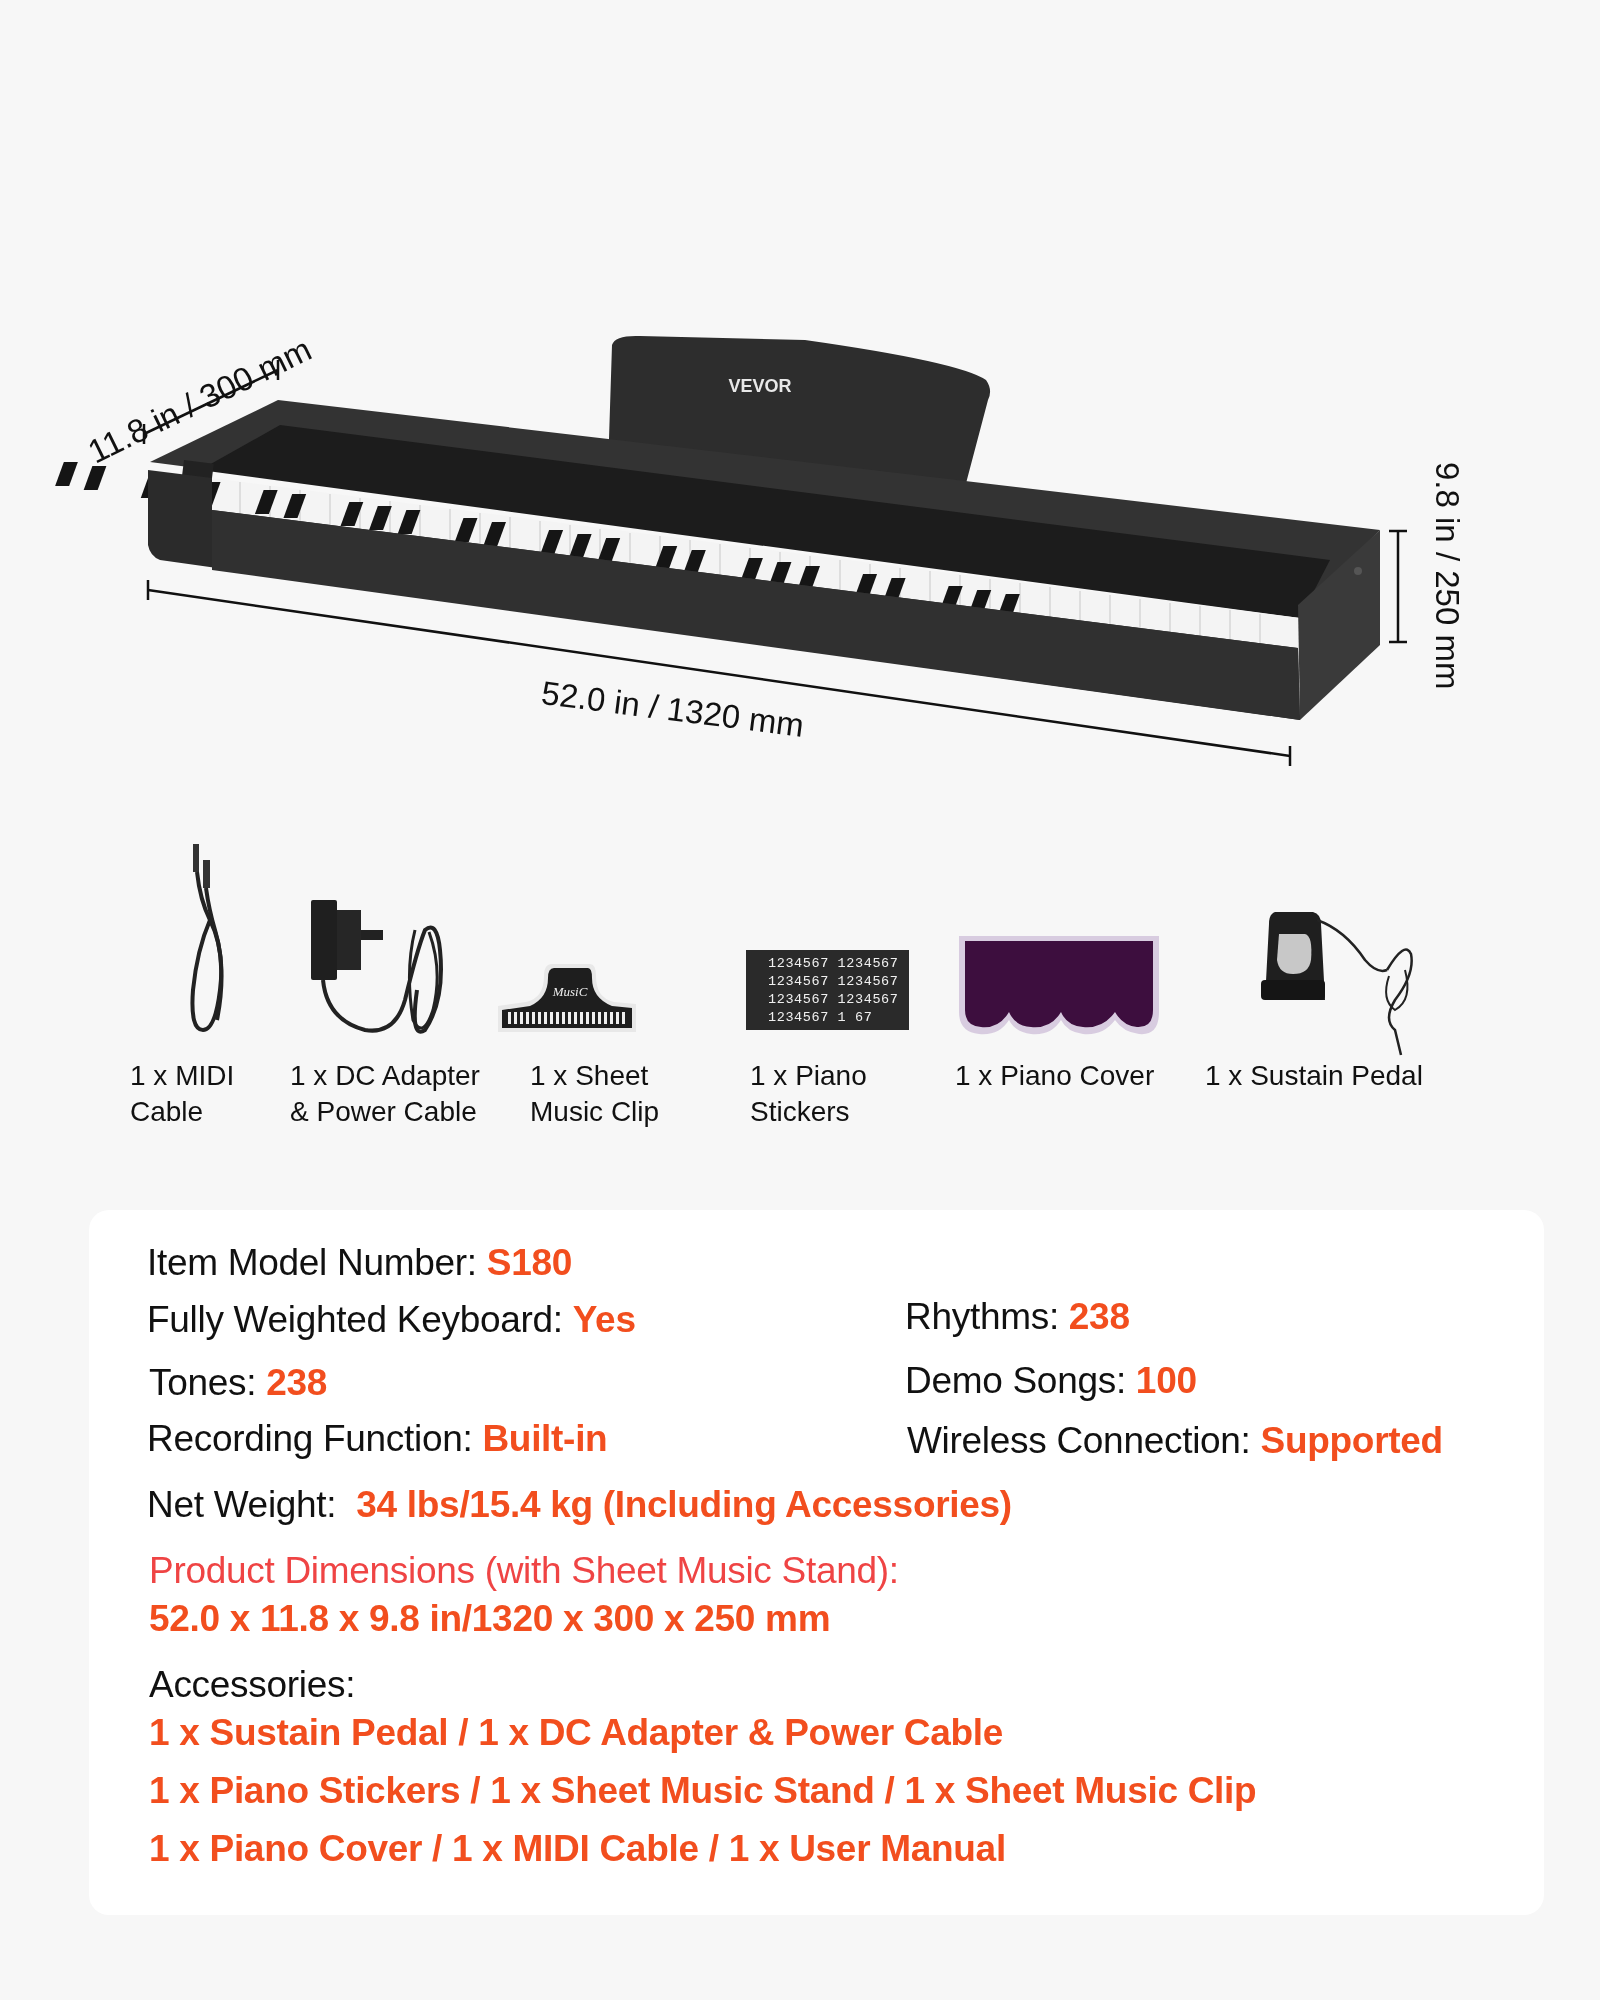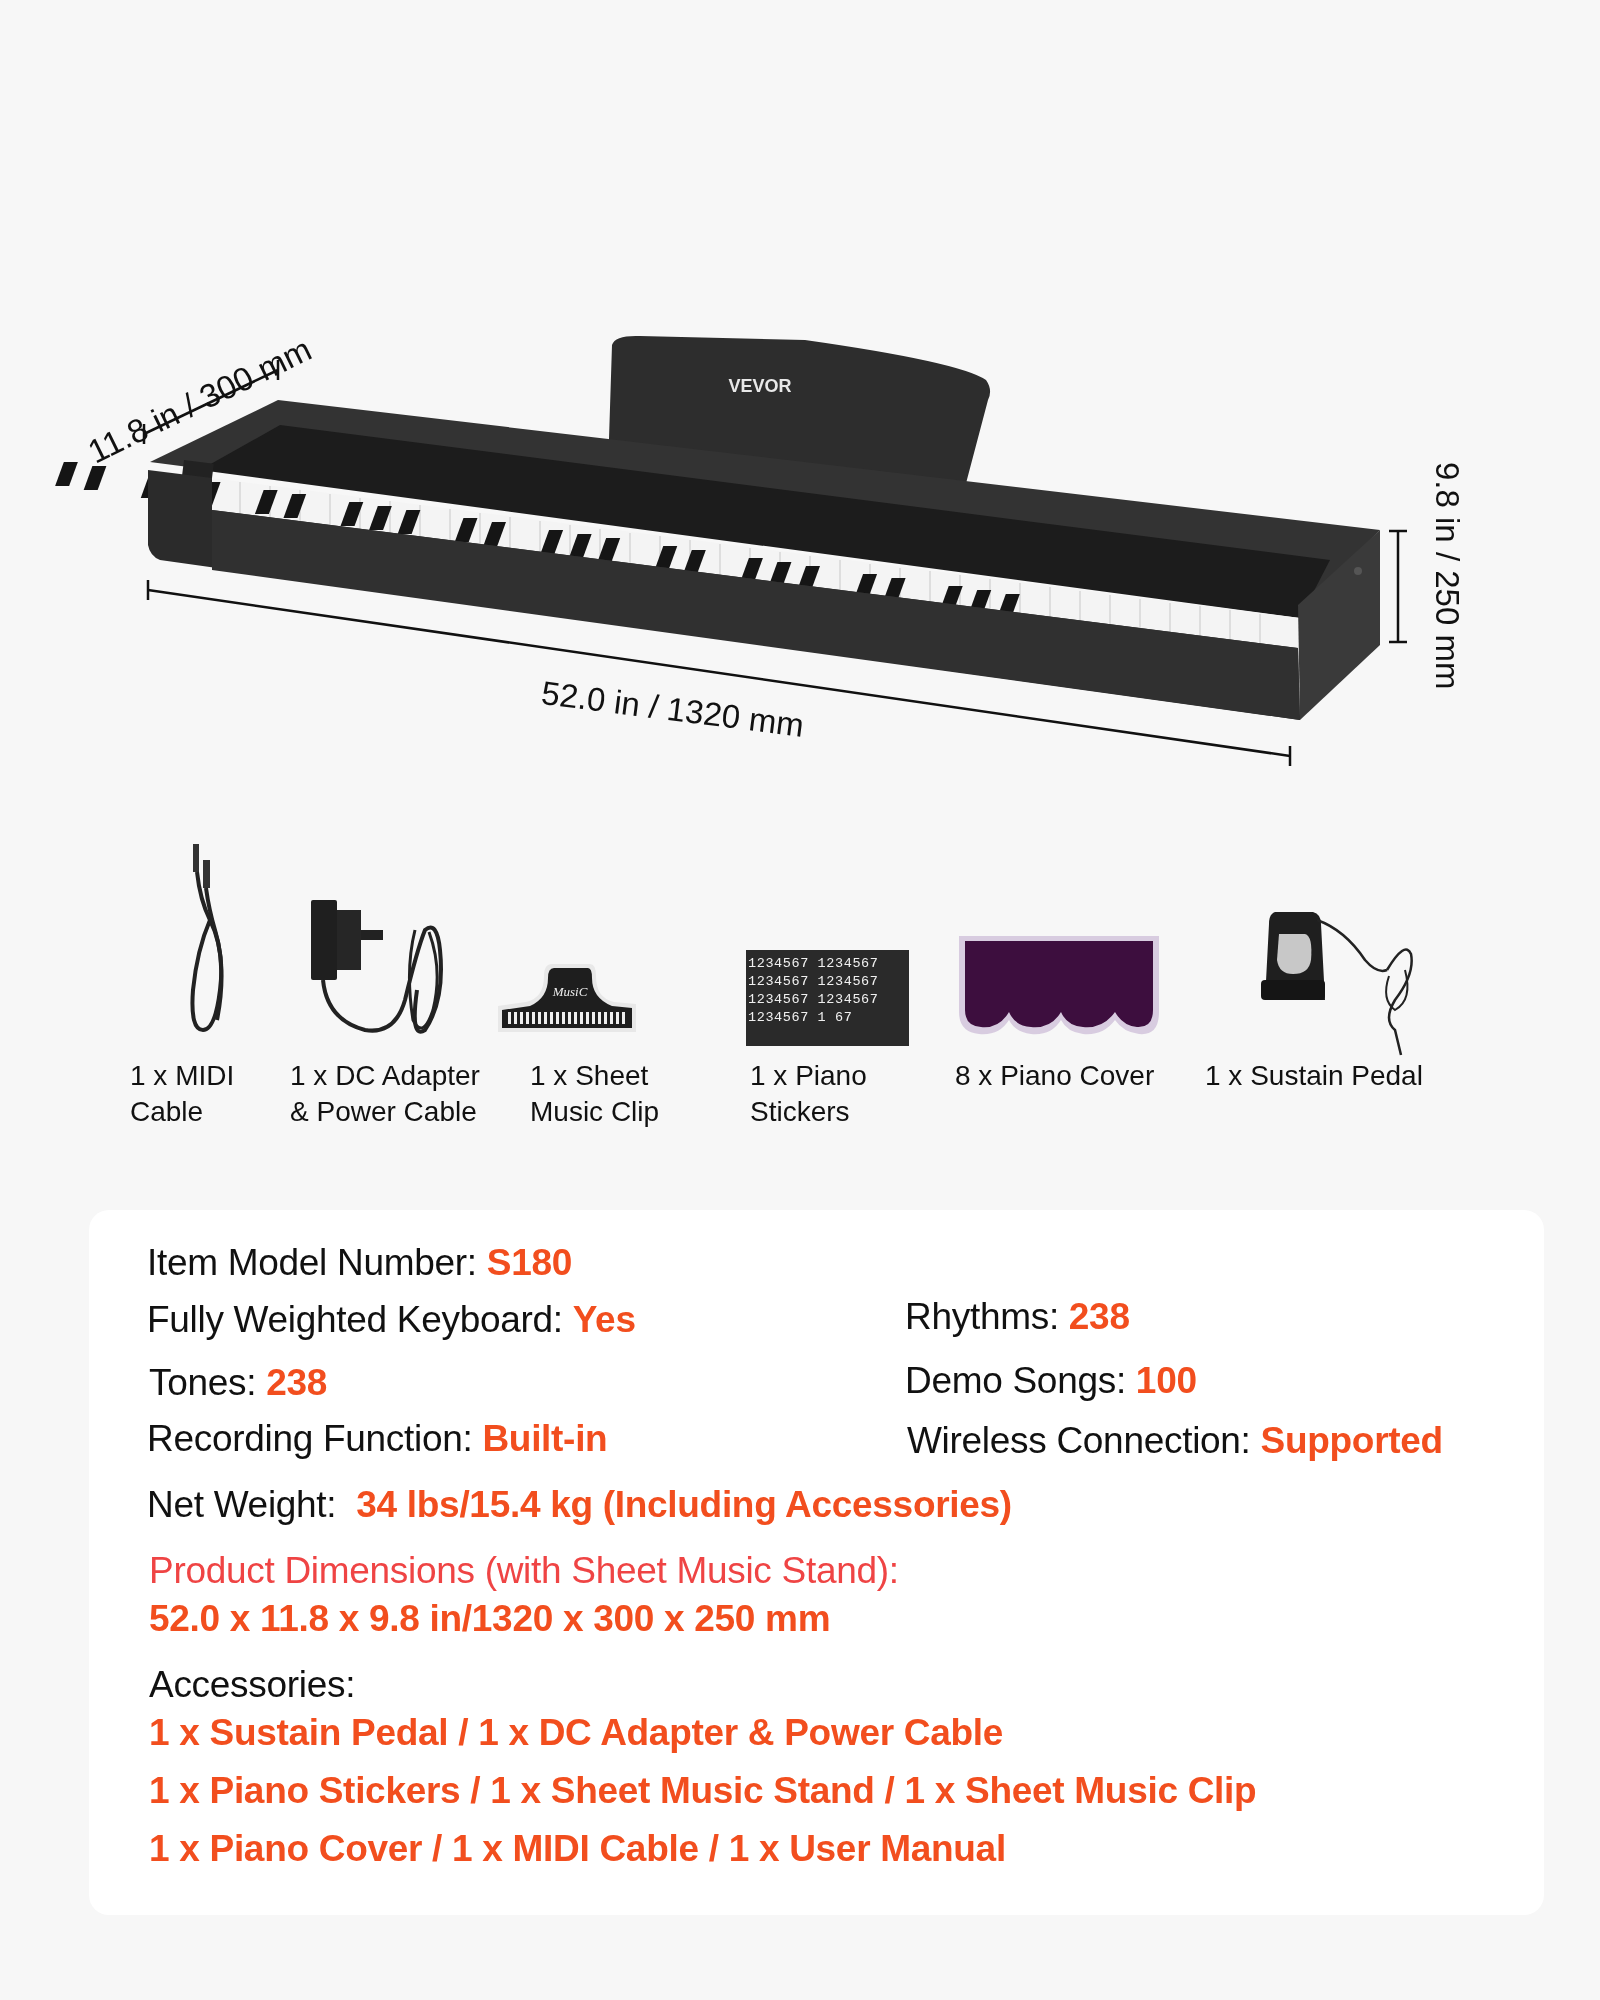--- a/index.html
+++ b/index.html
@@ -187,37 +187,37 @@
         <rect x="114" y="50" width="3" height="12"></rect>
         <rect x="120" y="50" width="3" height="12"></rect>
         <rect x="126" y="50" width="3" height="12"></rect>
     </g>
   </svg>
   <div class="acc-label" style="left:530px;top:218px;width:170px">
     <div>1 x Sheet</div>
       <div>Music Clip</div>
   </div>
 
-  <div class="acc-img" style="left:746px;top:110px;width:163px;height:96px;background:#2a2a2a;padding:5px 2px;font-family:'Liberation Mono',monospace;font-size:13.5px;line-height:18px;color:#f0f0f0;letter-spacing:0.6px;white-space:nowrap;overflow:hidden">
+  <div class="acc-img" style="left:746px;top:110px;width:163px;height:80px;background:#2a2a2a;padding:5px 22px;font-family:'Liberation Mono',monospace;font-size:13.5px;line-height:18px;color:#f0f0f0;letter-spacing:0.6px;white-space:nowrap;overflow:hidden">
     <div>1234567 1234567</div>
     <div>1234567 1234567</div>
     <div>1234567 1234567</div>
     <div>1234567 1 67</div>
   </div>
   <div class="acc-label" style="left:750px;top:218px;width:160px">
     <div>1 x Piano</div>
       <div>Stickers</div>
   </div>
 
   <svg class="acc-img" style="left:955px;top:92px" width="210" height="110">
     <path d="M4 4 L204 4 L204 80 Q204 104 184 102 Q168 100 160 88 Q148 104 128 102 Q112 100 106 88 Q96 104 76 102 Q60 100 54 88 Q44 104 24 102 Q4 100 4 80 Z" fill="#d8cce0"></path>
     <path d="M10 9 L198 9 L198 78 Q198 96 182 95 Q168 94 160 80 Q148 97 128 95 Q112 94 106 80 Q96 97 76 95 Q60 94 54 80 Q44 97 26 95 Q10 94 10 78 Z" fill="#3d0e3e"></path>
   </svg>
   <div class="acc-label" style="left:955px;top:218px;width:215px">
-    <div>8 x Piano Cover</div>
+    <div>1 x Piano Cover</div>
   </div>
 
   <svg class="acc-img" style="left:1255px;top:70px" width="170" height="150">
     <path d="M20 2 L58 2 Q66 4 66 14 L70 90 L10 90 L14 14 Q14 4 20 2 Z" fill="#1f1f1f"></path>
     <path d="M24 24 L50 24 Q58 26 56 50 Q54 64 38 64 Q24 64 22 50 Z" fill="#c8c8c8"></path>
     <rect x="6" y="70" width="64" height="20" rx="4" fill="#151515"></rect>
     <path d="M62 10 Q90 20 110 50 Q122 64 132 60" fill="none" stroke="#222" stroke-width="2.5"></path>
     <path d="M132 60 Q150 30 156 44 Q160 64 140 90 Q128 110 140 120 L146 145" fill="none" stroke="#222" stroke-width="2.5"></path>
     <path d="M134 66 Q126 90 140 100 Q158 90 150 60" fill="none" stroke="#222" stroke-width="2"></path>
   </svg>

